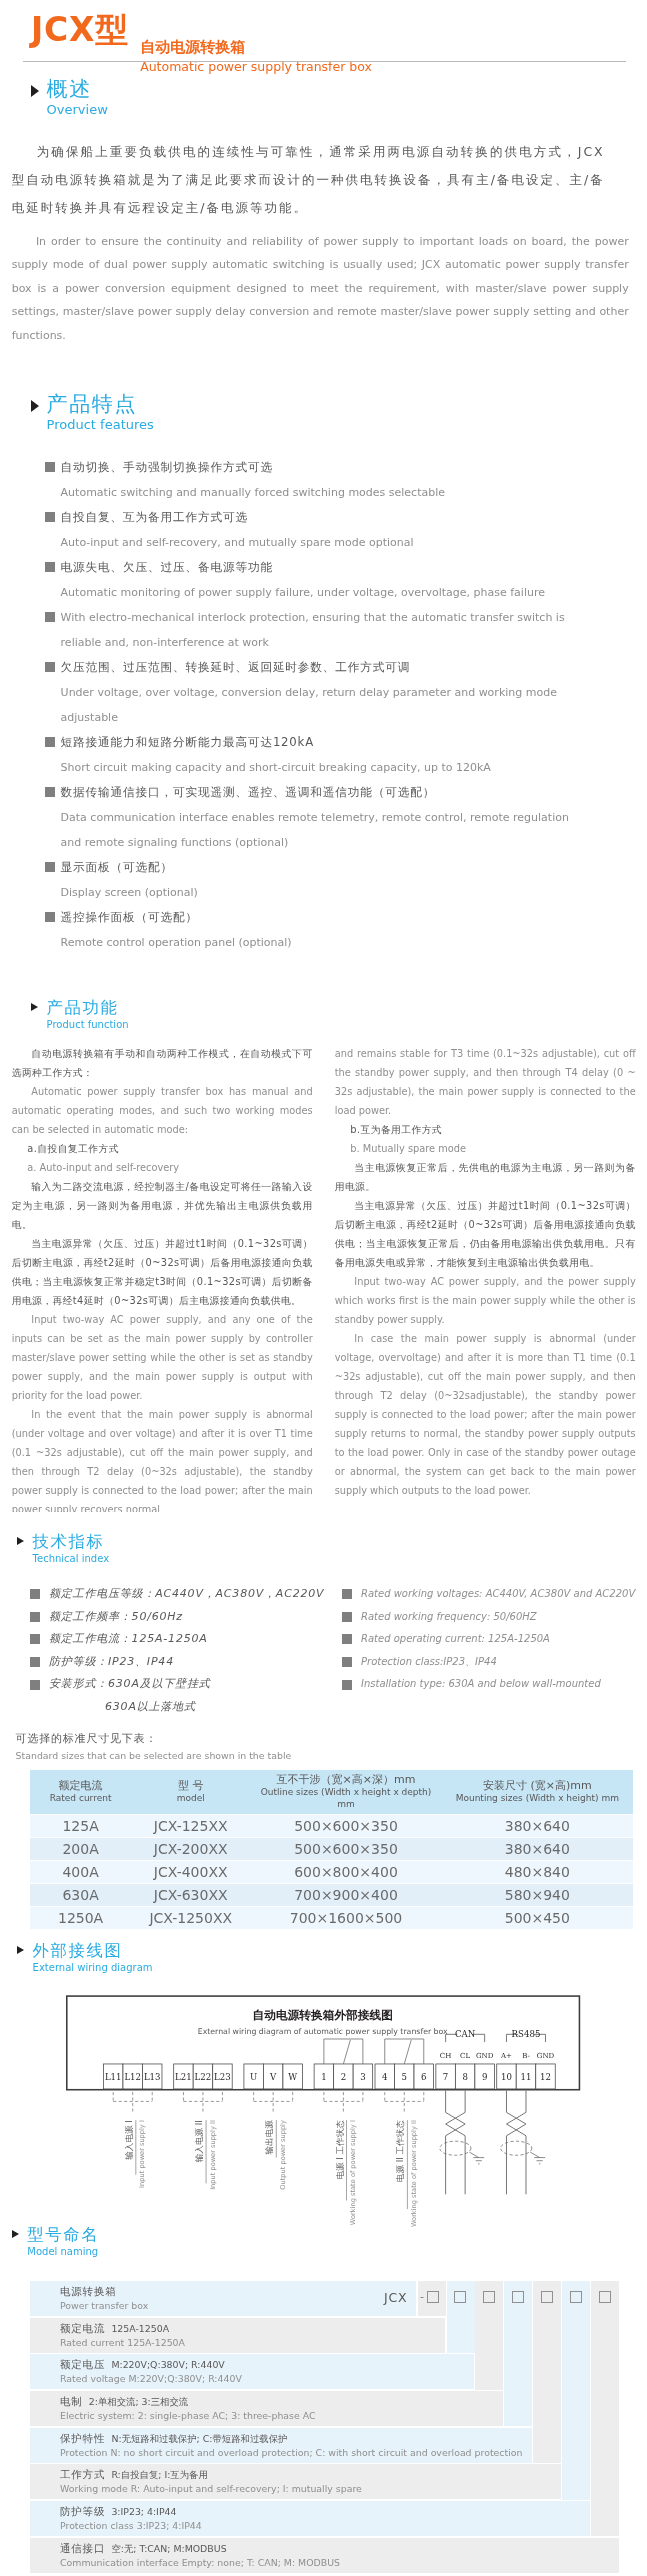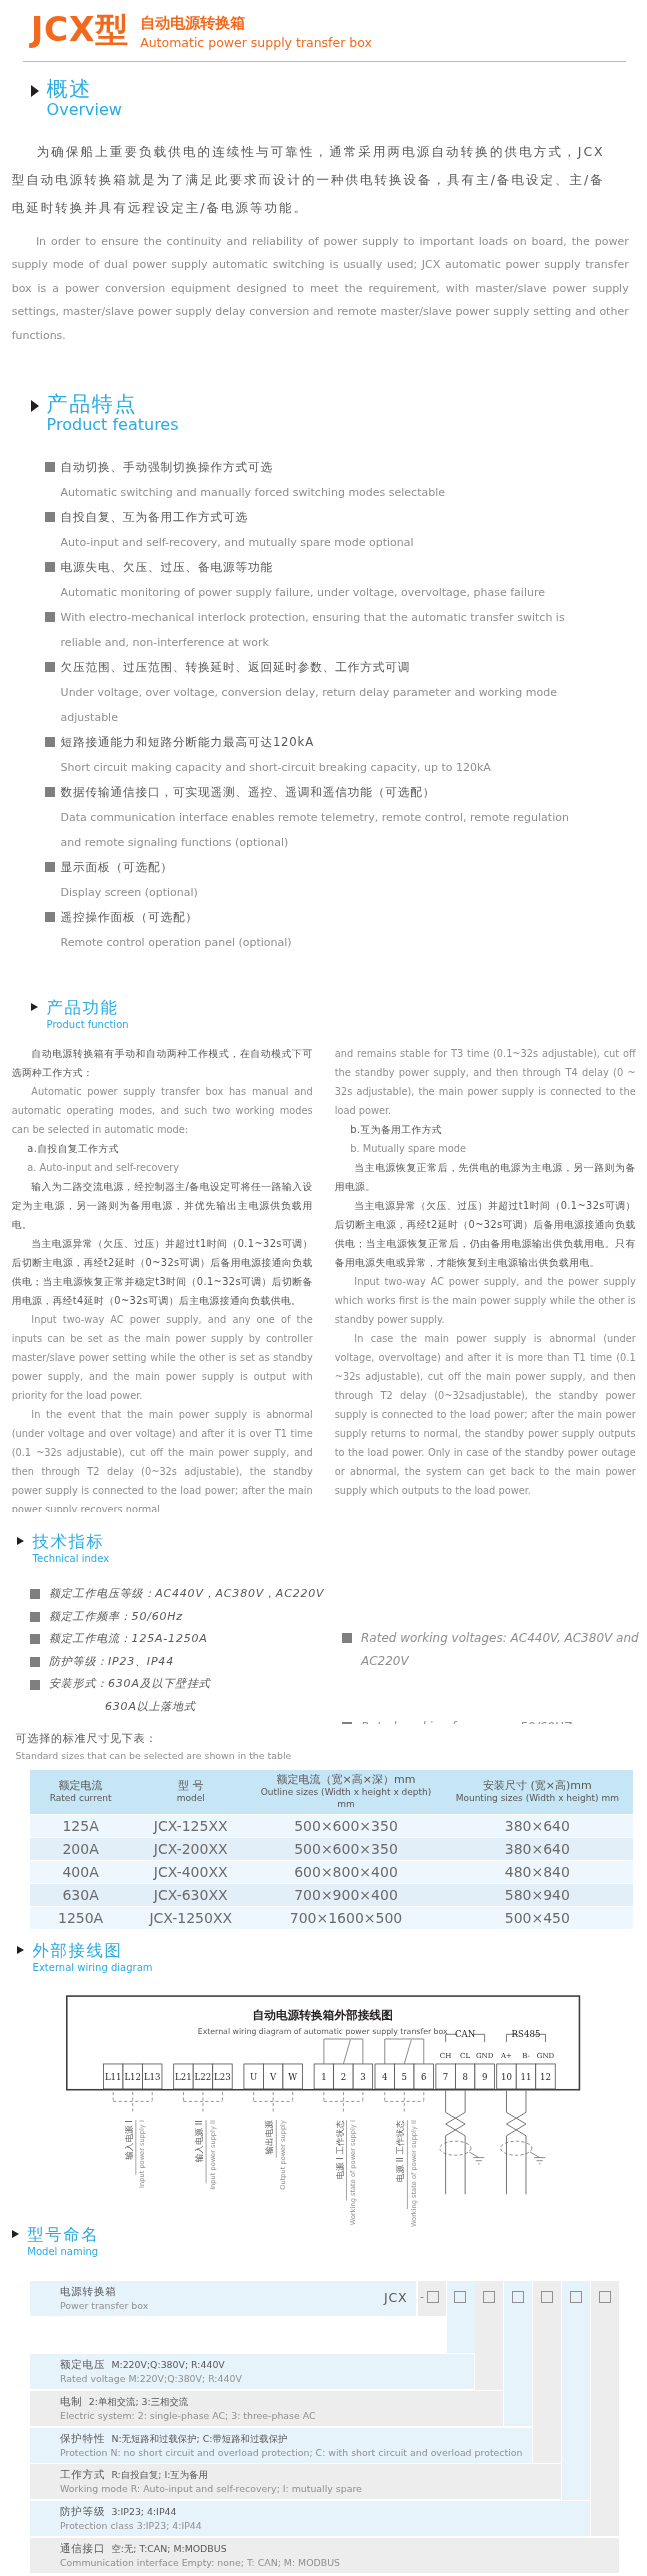--- a/index.html
+++ b/index.html
@@ -2,33 +2,33 @@
 <html style="font-size:12.5px"><head>
 <meta charset="utf-8">
 <style>
   html,body{margin:0;padding:0;background:#fff;}
   .page{position:relative;width:648px;height:2576px;background:#fff;overflow:hidden;
         font-family:"DejaVu Sans","Liberation Sans",sans-serif;}
   
   .hdr{position:absolute;left:31px;top:6.2px;display:flex;align-items:flex-start;}
   .hdr .model{font-size:33px;font-weight:bold;color:#f2691d;letter-spacing:0.8px;line-height:48px;}
   .hdr .tcol{margin-left:11px;margin-top:7.8px;}
-  .hdr .tcn{font-size:15px;font-weight:bold;color:#f2691d;line-height:19px;}
+  .hdr .tcn{font-size:15px;font-weight:bold;color:#f2691d;line-height:19px;margin-top:24px;}
   .hdr .ten{font-size:12.5px;color:#f2691d;line-height:19px;}
   .topline{position:absolute;left:23.4px;top:61px;width:603px;height:0.8px;background:#b9b9b9;}
   
   .sec{position:absolute;padding-left:15.6px;}
   .sec .tri{position:absolute;left:0;width:0;height:0;border-style:solid;
             border-color:transparent transparent transparent #231f20;}
   .h-lg .tri{top:7px;border-width:6.2px 0 6.2px 8.6px;}
   .h-sm .tri{top:4.7px;border-width:4.7px 0 4.7px 7px;}
   .sec .cn{color:#2aabe2;letter-spacing:1.6px;}
   .sec .en{color:#2aabe2;}
   .h-lg .cn{font-size:21px;line-height:23.4px;}
-  .h-lg .en{font-size:16px;line-height:17px;}
+  .h-lg .en{font-size:13px;line-height:17px;}
   .h-sm .cn{font-size:16.4px;line-height:19px;}
   .h-sm .en{font-size:10px;line-height:15.6px;}
   
   .ov-cn{position:absolute;left:11.7px;top:125px;width:593px;font-size:12.5px;line-height:28px;
          color:#595757;letter-spacing:2px;text-align:justify;text-indent:2em;}
   .ov-en{position:absolute;left:11.7px;top:219px;width:617px;font-size:11px;line-height:23.4px;
          color:#8f8f8f;text-align:justify;text-indent:2.2em;}
   
   .feats{position:absolute;left:45px;top:455px;width:587px;height:531px;overflow:hidden;
          list-style:none;margin:0;padding:0;}
@@ -44,21 +44,21 @@
   .fcol p.cn{font-size:9.8px;line-height:19px;color:#595757;letter-spacing:0.4px;}
   .fcol p.en{font-size:9.8px;line-height:19px;color:#8f8f8f;}
   .fcol p.sub{text-indent:1.6em;}
   .fcol p.cont{text-indent:0;}
   
   .tech{position:absolute;left:30px;top:1583px;width:609px;height:141px;overflow:hidden;display:flex;}
   .tcol1{width:312px;} .tcol2{width:297px;}
   .trow{position:relative;padding-left:19px;font-style:italic;}
   .trow .sq{position:absolute;left:0;top:6.2px;width:10px;height:10px;background:#7f7f7f;}
   .tcol1 .trow{font-size:11px;line-height:22.6px;color:#595757;letter-spacing:0.8px;}
-  .tcol2 .trow{font-size:12px;line-height:22.6px;color:#8f8f8f;margin-top:44px;}
+  .tcol2 .trow{font-size:10px;line-height:22.6px;color:#8f8f8f;}
   .trow.cont{padding-left:75px;}
   .tcol2 .trow.cont{padding-left:94px;}
   
   .tbl-intro-cn{position:absolute;left:15.6px;top:1731px;font-size:11px;color:#595757;letter-spacing:0.8px;}
   .tbl-intro-en{position:absolute;left:15.6px;top:1750px;font-size:9.4px;color:#8f8f8f;}
   table.sizes{position:absolute;left:30px;top:1770px;width:603px;border-collapse:collapse;}
   table.sizes th{background:#c6e6f6;font-weight:normal;padding:3.1px 1.6px;border-bottom:1.6px solid #fff;}
   table.sizes th .hcn{font-size:11px;color:#595757;line-height:14px;}
   table.sizes th .hen{font-size:9px;color:#595757;line-height:11.7px;}
   table.sizes td{text-align:center;font-size:14px;color:#6a6a6a;height:20px;
@@ -257,21 +257,21 @@
       <tr>
         <th>
           <div class="hcn">额定电流</div>
           <div class="hen">Rated current</div>
           </th>
         <th>
           <div class="hcn">型 号</div>
           <div class="hen">model</div>
           </th>
         <th>
-          <div class="hcn">额定电流（宽×高×深）mm</div>
+          <div class="hcn">互不干涉（宽×高×深）mm</div>
           <div class="hen">Outline sizes (Width x height x depth) mm</div>
           </th>
         <th>
           <div class="hcn">安装尺寸 (宽×高)mm</div>
           <div class="hen">Mounting sizes (Width x height) mm</div>
           </th>
       </tr>
     </thead>
     <tbody>
 
@@ -415,20 +415,24 @@
       <div class="nband" style="left: 447px; width: 28px; height: 72px; background: rgb(231, 243, 251);"></div>
       <div class="nband" style="left: 475px; width: 28px; height: 109px; background: rgb(237, 237, 237);"></div>
       <div class="nband" style="left: 504px; width: 28px; height: 145px; background: rgb(231, 243, 251);"></div>
       <div class="nband" style="left: 533px; width: 28px; height: 182px; background: rgb(237, 237, 237);"></div>
       <div class="nband" style="left: 562px; width: 28px; height: 219px; background: rgb(231, 243, 251);"></div>
       <div class="nband" style="left: 591px; width: 28px; height: 255px; background: rgb(237, 237, 237);"></div>
       <div class="nrow" style="top: 0px; width: 386px; background: rgb(231, 243, 251);">
         <div class="ncn"><span class="nlab">电源转换箱</span></div>
         <div class="nen">Power transfer box</div>
       </div>
+      <div class="nrow" style="top: 37px; width: 415px; background: rgb(237, 237, 237);">
+        <div class="ncn"><span class="nlab">额定电流</span><span class="nval">125A-1250A</span></div>
+        <div class="nen">Rated current  125A-1250A</div>
+      </div>
       <div class="nrow" style="top: 73px; width: 444px; background: rgb(231, 243, 251);">
         <div class="ncn"><span class="nlab">额定电压</span><span class="nval">M:220V;Q:380V; R:440V</span></div>
         <div class="nen">Rated voltage  M:220V;Q:380V; R:440V</div>
       </div>
       <div class="nrow" style="top: 110px; width: 473px; background: rgb(237, 237, 237);">
         <div class="ncn"><span class="nlab">电制</span><span class="nval">2:单相交流; 3:三相交流</span></div>
         <div class="nen">Electric system:  2: single-phase AC; 3: three-phase AC</div>
       </div>
       <div class="nrow" style="top: 147px; width: 502px; background: rgb(231, 243, 251);">
         <div class="ncn"><span class="nlab">保护特性</span><span class="nval">N:无短路和过载保护;  C:带短路和过载保护</span></div>

